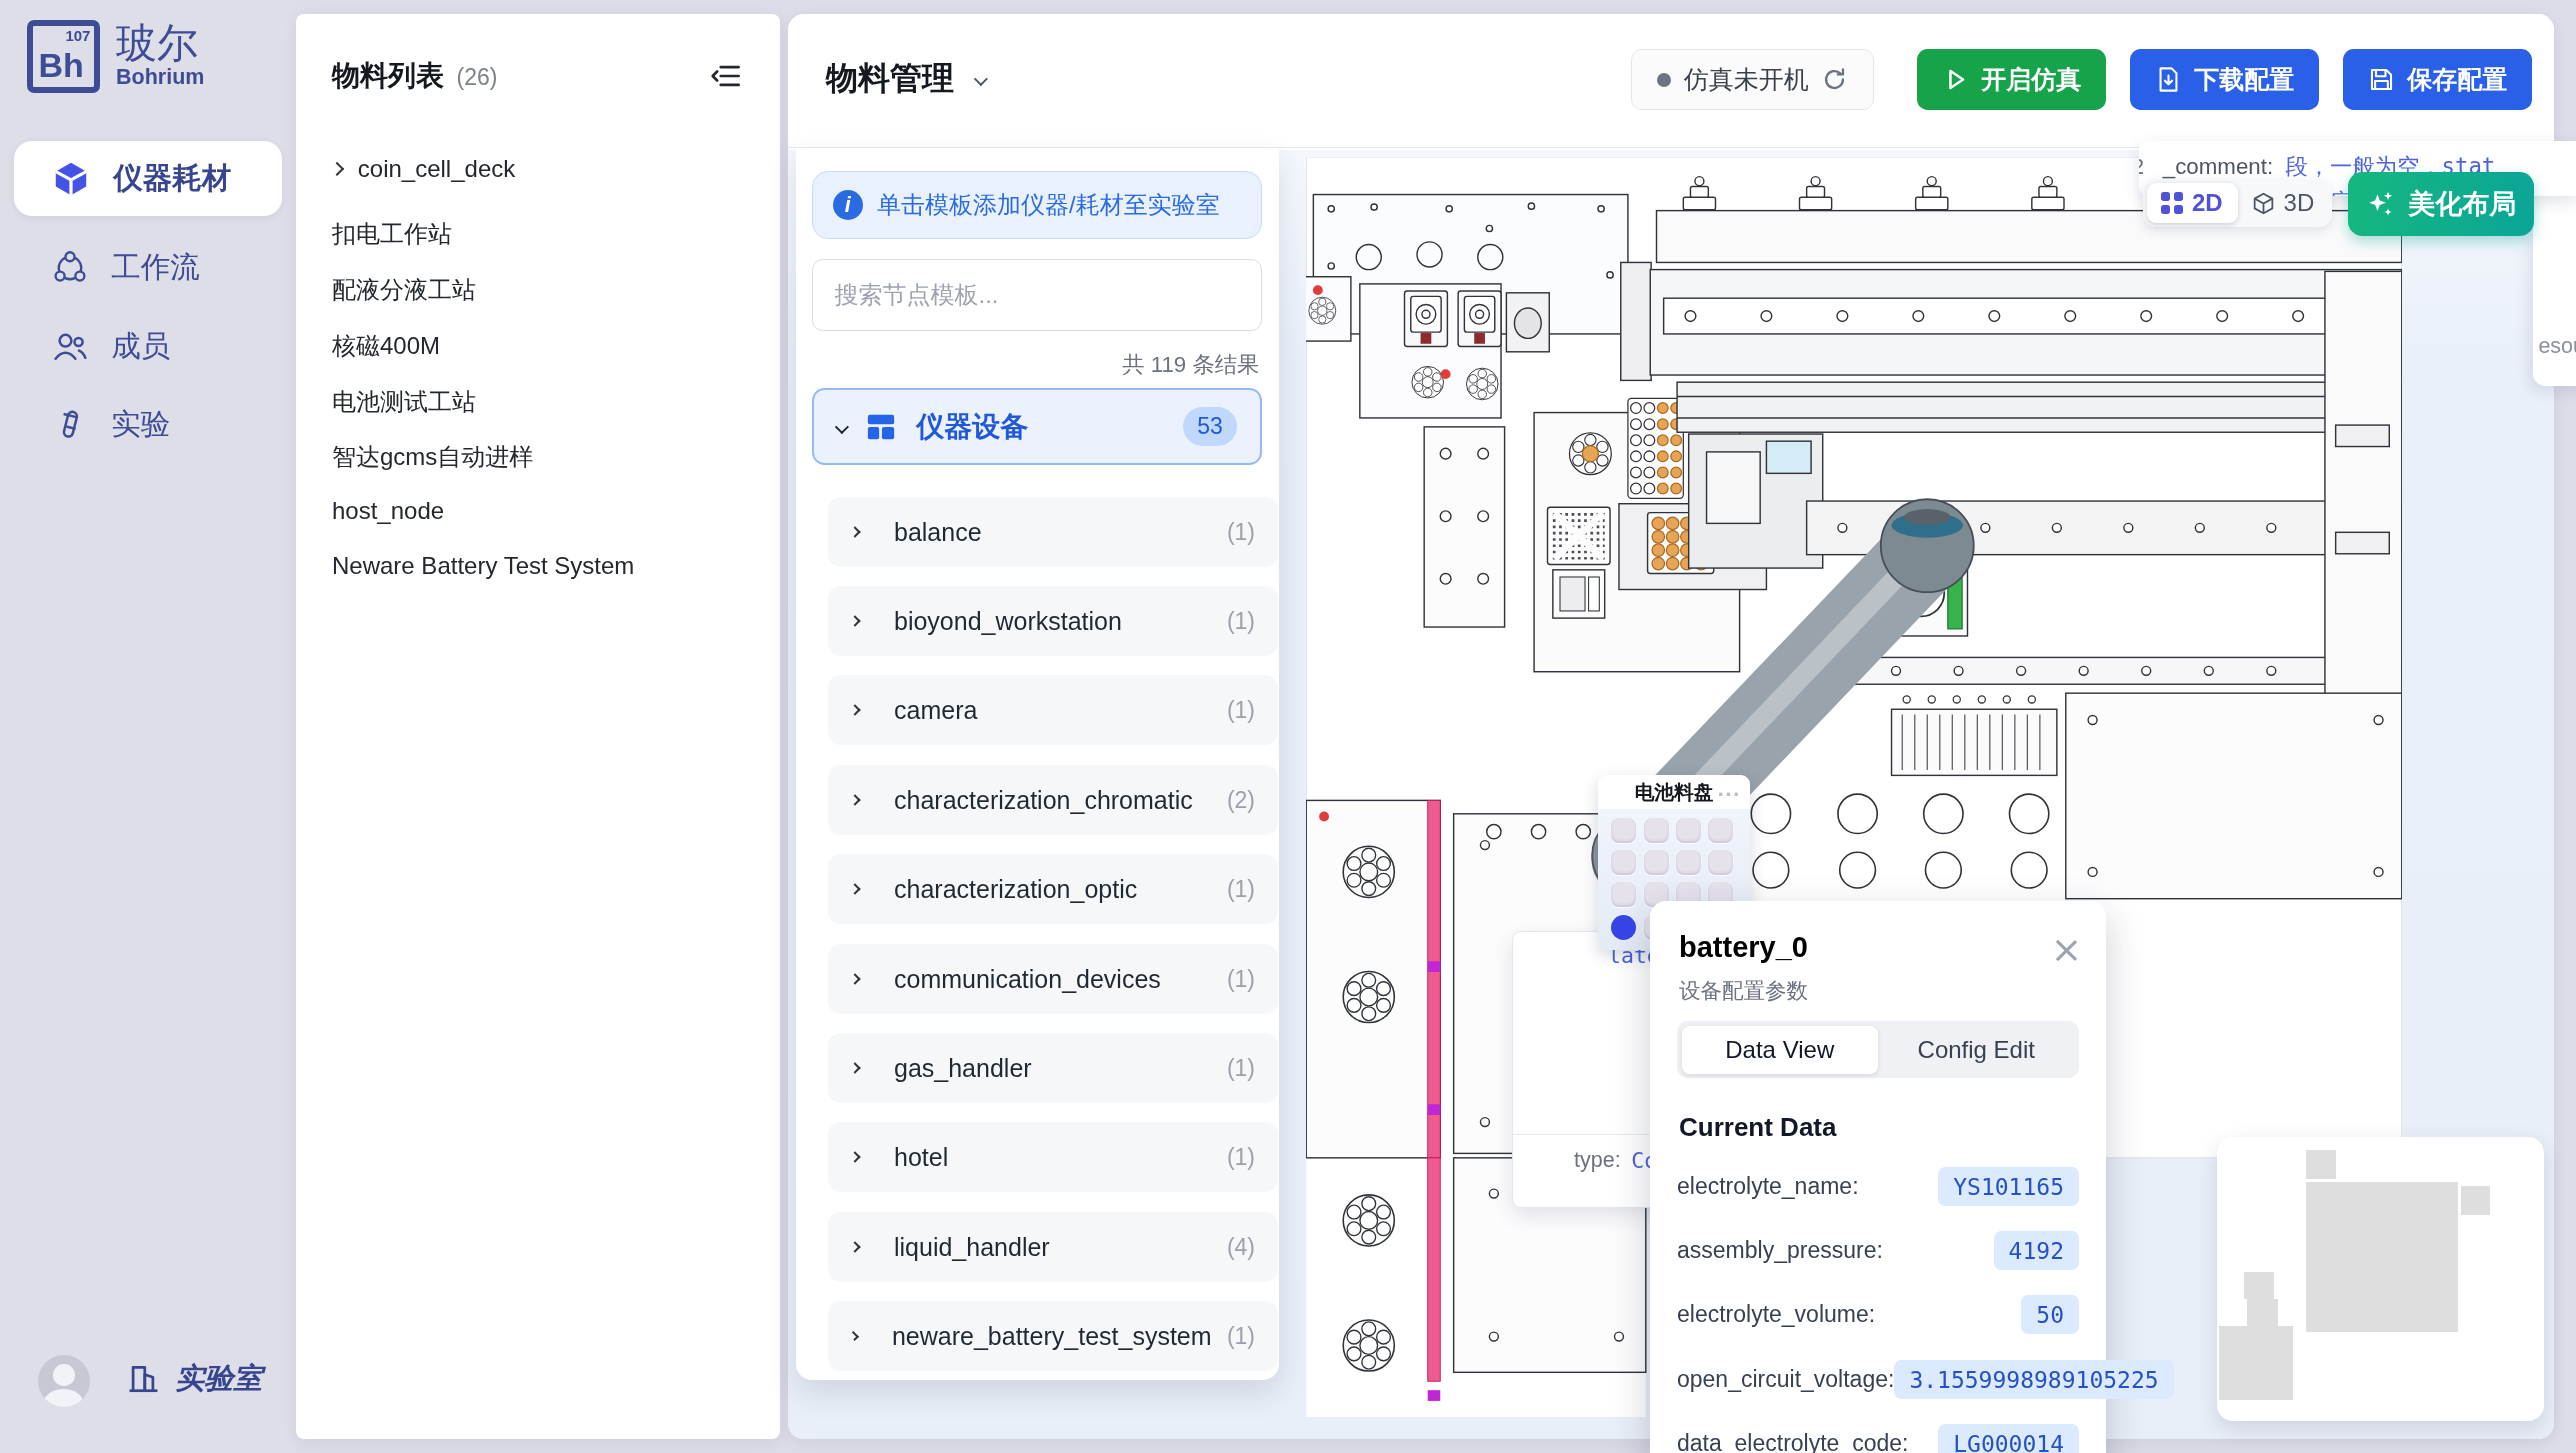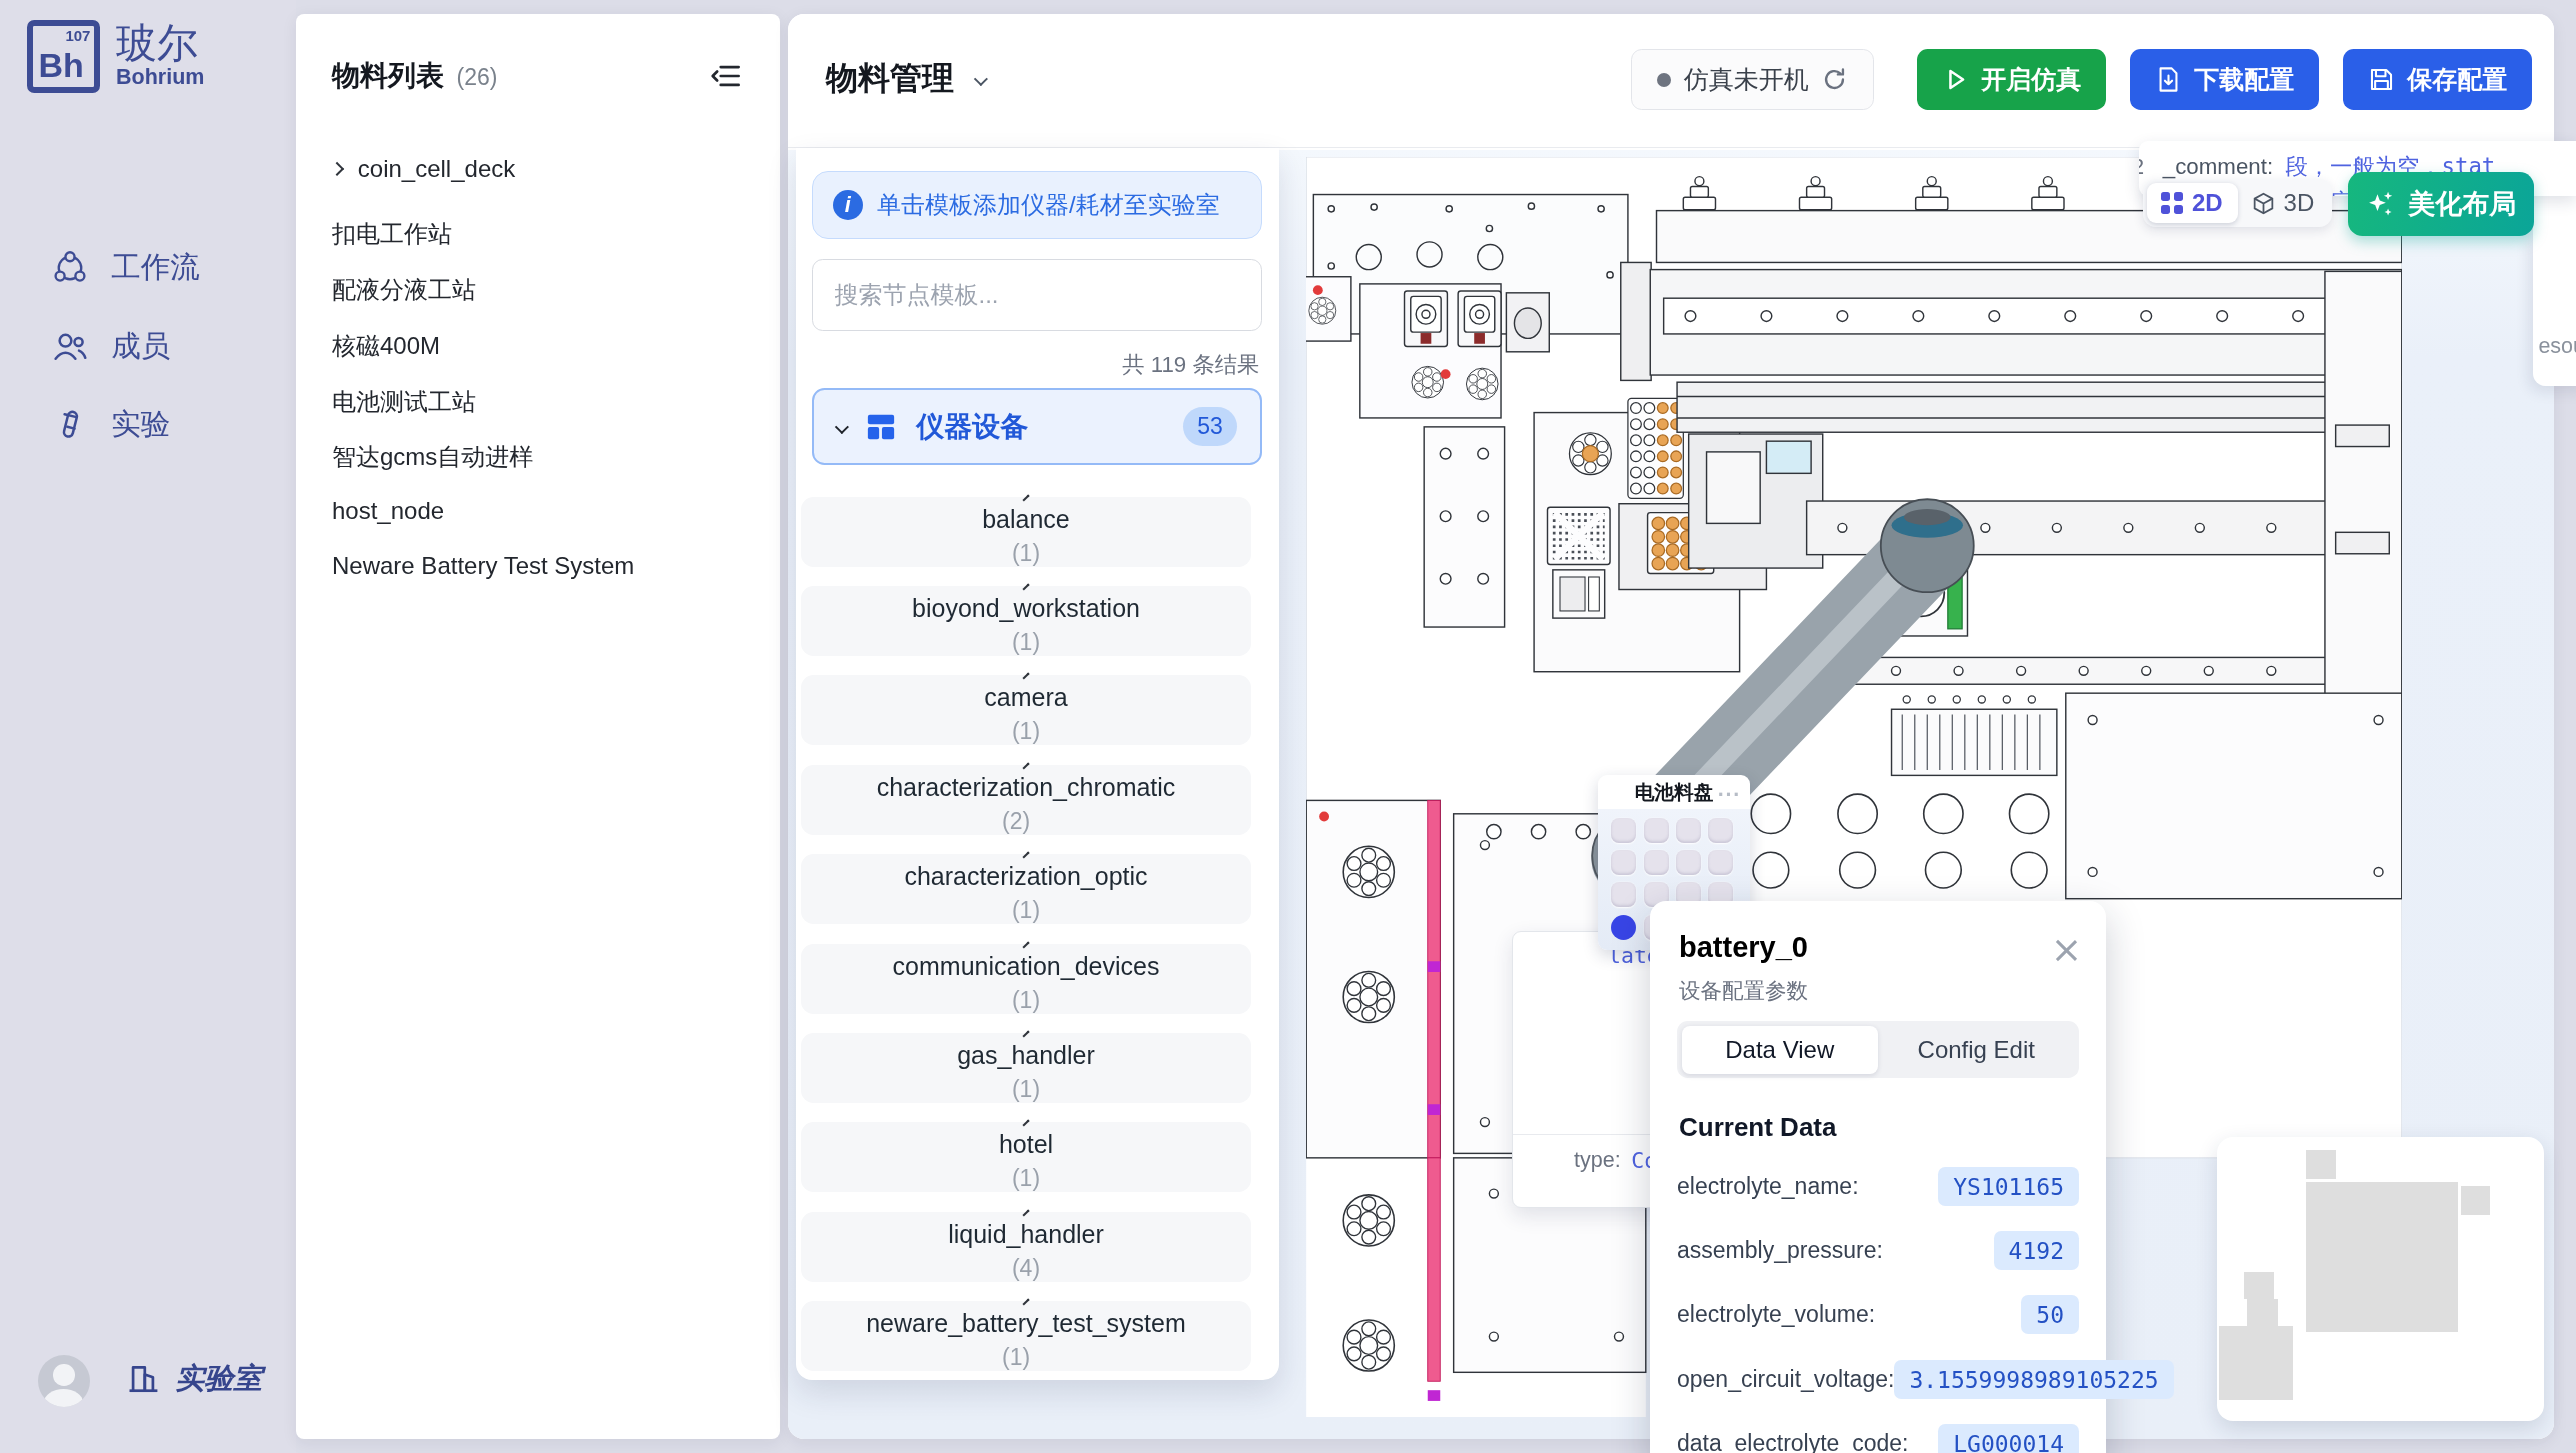--- a/index.html
+++ b/index.html
@@ -52,21 +52,21 @@
   
   #tpl-panel { left:796px; top:148px; width:483px; height:1232px; background:#fff; border-radius:0 0 16px 16px; box-shadow:0 12.5px 30px rgba(30,40,80,.13); overflow:hidden; }
   .tpl-banner { position:absolute; left:16px; top:23px; width:450px; height:68px; background:#E9F1FE; border:1.8px solid #C5DBFD; border-radius:16px; display:flex; align-items:center; gap:14.3px; padding-left:19.7px; color:#2B6BE2; font-size:24px; }
   .info-ico { width:30px; height:30px; border-radius:50%; background:#2B6BE2; color:#fff; font-size:21.5px; font-weight:bold; display:flex; align-items:center; justify-content:center; font-style:italic; flex:0 0 auto; }
   .tpl-search { position:absolute; left:16px; top:111px; width:450px; height:72px; border:1.8px solid #D8DBE1; border-radius:10.7px; font-size:24px; color:#23272E; padding:0 21.5px; outline:none; background:#fff; }
   .tpl-search::placeholder { color:#9CA3AF; }
   .tpl-results { position:absolute; right:19.7px; top:202px; font-size:22.3px; color:#6B7280; }
   .tpl-cat { position:absolute; left:16px; top:240px; width:450px; height:77px; background:#EBF2FE; border:2.7px solid #94BAF7; border-radius:12.5px; display:flex; align-items:center; gap:19.7px; padding:0 23px; cursor:pointer; }
   .tpl-cat .cat-label { font-size:28px; font-weight:bold; color:#2158D8; flex:1; }
   .cat-badge { min-width:54px; height:39px; border-radius:19.7px; background:#BFD8FB; color:#2158D8; font-size:23px; display:flex; align-items:center; justify-content:center; padding:0 12.5px; }
-  .tpl-item { position:absolute; left:5px; width:450px; height:70px; background:#F6F7F9; border-radius:12.5px; display:flex; align-items:center; gap:6px; padding:0 23px; cursor:pointer;flex-direction:column; }
+  .tpl-item { position:absolute; left:32px; width:450px; height:70px; background:#F6F7F9; border-radius:12.5px; display:flex; align-items:center; gap:35px; padding:0 23px; cursor:pointer; }
   .tpl-item .nm { font-size:25px; color:#1F2933; flex:1; }
   .tpl-item .ct { font-size:23px; color:#9AA1AB; }
 
   
   #edge-panel { left:2533px; top:148px; width:54px; height:238px; background:#fff; border-radius:12.5px 0 0 12.5px; box-shadow:-3.6px 5.4px 14.3px rgba(30,40,80,.10); overflow:hidden; }
   .edge-txt { position:absolute; left:5.4px; top:186px; font-size:21.5px; color:#8A919C; }
 
   #cmt-tip { left:2139px; top:141px; width:437px; height:55px; background:#fff; border-radius:9px 0 0 9px; box-shadow:0 5.4px 16px rgba(30,40,80,.14); overflow:hidden; font-size:22.3px; }
   #cmt-tip .l1 { position:absolute; left:-7.2px; top:10.7px; white-space:nowrap; }
   #cmt-tip .l2 { position:absolute; left:125px; top:46px; white-space:nowrap; }
@@ -122,20 +122,27 @@
     <div class="logo-box">
       <span class="logo-num">107</span>
       <span class="logo-bh">Bh</span>
     </div>
     <div>
       <div class="logo-title">玻尔</div>
       <div class="logo-sub">Bohrium</div>
     </div>
   </div>
 
+  <div class="nav-item active" style="top:141px">
+    <svg width="38" height="38" viewBox="0 0 40 40">
+      <path d="M20 3 L36 12 L36 28 L20 37 L4 28 L4 12 Z" fill="#4353E8"></path>
+      <path d="M20 21 L20 36 M20 21 L5.5 13 M20 21 L34.5 13" stroke="#fff" stroke-width="3.4" fill="none" stroke-linecap="round"></path>
+    </svg>
+    <span>仪器耗材</span>
+  </div>
   <div class="nav-item" style="top:234px">
     <svg width="36" height="36" viewBox="0 0 40 40" fill="none" stroke="#3D4C94" stroke-width="2.6">
       <circle cx="20" cy="20" r="12.5"></circle>
       <circle cx="20" cy="7.5" r="5" fill="#DEDEE9"></circle>
       <circle cx="9" cy="29" r="5" fill="#DEDEE9"></circle>
       <circle cx="31" cy="29" r="5" fill="#DEDEE9"></circle>
     </svg>
     <span>工作流</span>
   </div>
   <div class="nav-item" style="top:313px">

